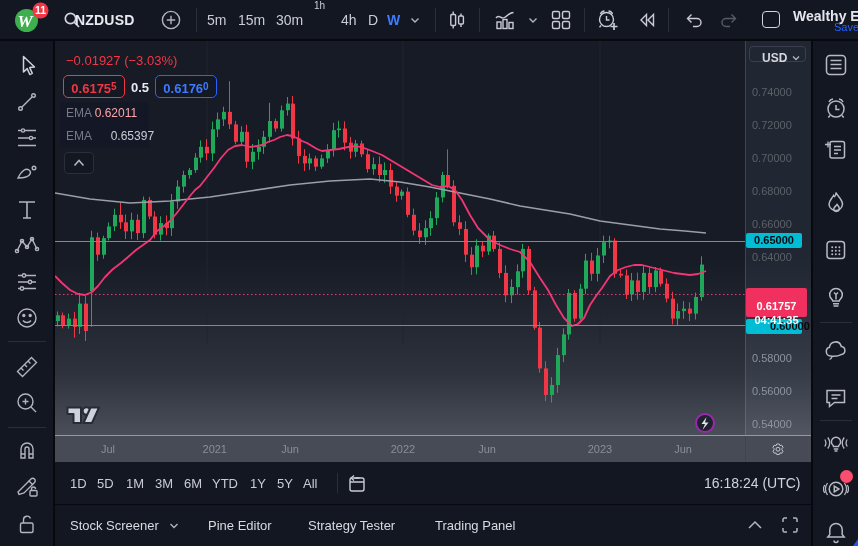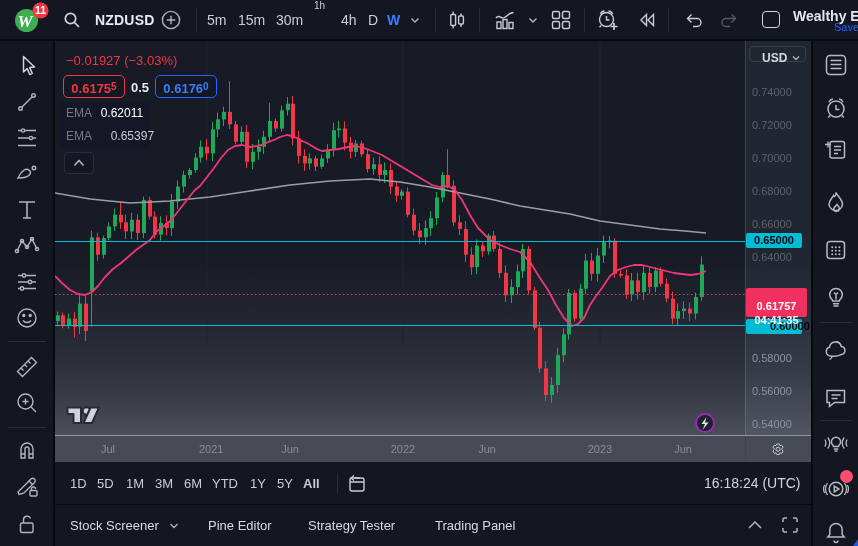--- a/index.html
+++ b/index.html
@@ -257,21 +257,21 @@
 <line x1="55" y1="325.5" x2="745" y2="325.5" stroke="#00bcd4" stroke-width="1.2"></line>
 <line x1="55" y1="294.5" x2="745" y2="294.5" stroke="#f23674" stroke-width="1" stroke-dasharray="1.5,2.5"></line>
 <circle cx="705" cy="423" r="9" fill="#1e222d" stroke="#9c27b0" stroke-width="2"></circle>
 <path d="M706.5 417 l-5 7 h3.5 l-2.5 6 l6 -7.5 h-3.5 z" fill="#dfe3ec"></path>
 </svg>
 <div class="abs" style="left:66px;top:53px;font-size:13px;color:#f23645;">−0.01927 (−3.03%)</div>
 <div class="abs" style="left:63px;top:75px;width:62px;height:23px;border:1px solid #f23645;border-radius:5px;background:rgba(19,23,34,.85);color:#f23645;font-size:13px;font-weight:bold;text-align:center;line-height:21px;">0.6175<span style="font-size:10px;vertical-align:3px;">5</span></div>
 <div class="abs" style="left:131px;top:80px;color:#e8eaf0;font-size:13px;font-weight:bold;">0.5</div>
 <div class="abs" style="left:155px;top:75px;width:62px;height:23px;border:1px solid #2962ff;border-radius:5px;background:rgba(19,23,34,.85);color:#3e7bff;font-size:13px;font-weight:bold;text-align:center;line-height:21px;">0.6176<span style="font-size:10px;vertical-align:3px;">0</span></div>
 <div class="abs" style="left:60px;top:102px;width:89px;height:46px;background:#141826;"></div>
-<div class="abs" style="left:66px;top:106px;font-size:12px;color:#787b86;">EMA <span style="color:#ffffff;margin-left:6px;">0.62011</span></div>
+<div class="abs" style="left:66px;top:106px;font-size:12px;color:#787b86;">EMA <span style="color:#fca5a5;">0.62011</span></div>
 <div class="abs" style="left:66px;top:129px;font-size:12px;color:#787b86;">EMA <span style="color:#c9ccd5;margin-left:16px;">0.65397</span></div>
 <div class="abs" style="left:64px;top:152px;width:30px;height:22px;background:#131722;border:1px solid #2a2e39;border-radius:4px;">
     <svg width="28" height="20" viewBox="0 0 28 20">
       <path d="M9.5 12.5 l4.5 -5 l4.5 5" fill="none" stroke="#b2b5be" stroke-width="1.6"></path>
     </svg>
   </div>
 <div class="abs" style="left:752px;top:86px;width:52px;font-size:11px;color:#5d6167;">0.74000</div>
 <div class="abs" style="left:752px;top:119px;width:52px;font-size:11px;color:#5d6167;">0.72000</div>
 <div class="abs" style="left:752px;top:152px;width:52px;font-size:11px;color:#5d6167;">0.70000</div>
 <div class="abs" style="left:752px;top:185px;width:52px;font-size:11px;color:#5d6167;">0.68000</div>
@@ -284,37 +284,37 @@
       <path d="M2 2.5 l3 3 l3 -3" stroke="#b2b5be" stroke-width="1.3" fill="none"></path>
     </svg></div>
 <div class="abs" style="left:746px;top:233px;width:56px;height:15px;background:#00bcd4;border-radius:2px;color:#06080e;font-size:11px;font-weight:bold;text-align:center;line-height:15px;">0.65000</div>
 <div class="abs" style="left:746px;top:319px;width:56px;height:15px;background:#00bcd4;border-radius:2px;color:#06080e;font-size:11px;font-weight:bold;text-align:center;line-height:15px;padding-left:24px;">0.60000</div>
 <div class="abs" style="left:746px;top:288px;width:61px;height:29px;background:#f0315f;border-radius:2px;color:#fff;font-size:11px;font-weight:bold;text-align:center;line-height:14px;padding-top:11px;">0.61757<br>04:41:35</div>
 <svg class="abs" style="left:769px;top:441px" width="18" height="18" viewBox="0 0 24 24" fill="none" stroke="#c3c7d2" stroke-width="1.3">
 <path d="M10.3 4 h3.4 l1 2.2 2.3 -0.6 1.7 2.9 -1.6 1.9 0 1.2 1.6 1.9 -1.7 2.9 -2.3 -0.6 -1 2.2 h-3.4 l-1 -2.2 -2.3 0.6 -1.7 -2.9 1.6 -1.9 0 -1.2 -1.6 -1.9 1.7 -2.9 2.3 0.6 z"></path>
 <circle cx="12" cy="11" r="2.6"></circle>
   </svg>
 <div class="abs" style="left:88px;top:443px;width:40px;text-align:center;font-size:11px;color:#8a8e99;">Jul</div>
-<div class="abs" style="left:199px;top:443px;width:40px;text-align:left;font-size:11px;color:#8a8e99;">2021</div>
+<div class="abs" style="left:187px;top:443px;width:40px;text-align:right;font-size:11px;color:#8a8e99;">2021</div>
 <div class="abs" style="left:270px;top:443px;width:40px;text-align:center;font-size:11px;color:#8a8e99;">Jun</div>
 <div class="abs" style="left:383px;top:443px;width:40px;text-align:center;font-size:11px;color:#8a8e99;">2022</div>
 <div class="abs" style="left:467px;top:443px;width:40px;text-align:center;font-size:11px;color:#8a8e99;">Jun</div>
 <div class="abs" style="left:580px;top:443px;width:40px;text-align:center;font-size:11px;color:#8a8e99;">2023</div>
 <div class="abs" style="left:663px;top:443px;width:40px;text-align:center;font-size:11px;color:#8a8e99;">Jun</div>
 <svg class="abs" style="left:14px;top:1px" width="36" height="33" viewBox="0 0 36 33">
 <circle cx="12.5" cy="19.5" r="11.5" fill="#3daf4e"></circle>
 <text x="3.5" y="26" font-size="17" font-style="italic" font-weight="bold" fill="#fff" font-family="Liberation Serif,serif">W</text>
 <circle cx="26.5" cy="9.5" r="8" fill="#f23645"></circle>
 <text x="26.5" y="13.2" font-size="10.5" font-weight="bold" fill="#fff" text-anchor="middle">11</text>
   </svg>
 <svg class="abs" style="left:63px;top:11px" width="18" height="18" viewBox="0 0 18 18" fill="none" stroke="#d1d4dc" stroke-width="1.7">
     <circle cx="7.5" cy="7.5" r="5.2"></circle>
     <path d="M11.5 11.5 L16 16"></path>
   </svg>
-<div class="abs" style="left:95px;top:12px;font-size:14px;font-weight:bold;color:#e8eaf0;letter-spacing:0.2px;text-align:center;">NZDUSD</div>
+<div class="abs" style="left:75px;top:12px;font-size:14px;font-weight:bold;color:#e8eaf0;letter-spacing:0.2px;text-align:center;">NZDUSD</div>
 <svg class="abs" style="left:161px;top:10px" width="20" height="20" viewBox="0 0 20 20" fill="none" stroke="#b2b5be" stroke-width="1.4">
     <circle cx="10" cy="10" r="8.6"></circle>
     <path d="M10 5.8 v8.4 M5.8 10 h8.4"></path>
   </svg>
 <div class="abs" style="left:196px;top:8px;width:1px;height:24px;background:#2a2e39;"></div>
 <div class="abs" style="left:207px;top:12px;font-size:14px;color:#c9ccd4;font-weight:normal;">5m</div>
 <div class="abs" style="left:238px;top:12px;font-size:14px;color:#c9ccd4;font-weight:normal;">15m</div>
 <div class="abs" style="left:276px;top:12px;font-size:14px;color:#c9ccd4;font-weight:normal;">30m</div>
 <div class="abs" style="left:314px;top:0;font-size:10px;color:#c9ccd4;font-weight:normal;">1h</div>
 <div class="abs" style="left:341px;top:12px;font-size:14px;color:#c9ccd4;font-weight:normal;">4h</div>
@@ -497,21 +497,21 @@
 <div class="abs" style="left:55px;top:463px;width:756px;height:41px;background:#131722;"></div>
 <div class="abs" style="left:55px;top:504px;width:756px;height:1px;background:#07090e;"></div>
 <div class="abs" style="left:70px;top:476px;font-size:13px;color:#c9ccd4;">1D</div>
 <div class="abs" style="left:97px;top:476px;font-size:13px;color:#c9ccd4;">5D</div>
 <div class="abs" style="left:126px;top:476px;font-size:13px;color:#c9ccd4;">1M</div>
 <div class="abs" style="left:155px;top:476px;font-size:13px;color:#c9ccd4;">3M</div>
 <div class="abs" style="left:184px;top:476px;font-size:13px;color:#c9ccd4;">6M</div>
 <div class="abs" style="left:212px;top:476px;font-size:13px;color:#c9ccd4;">YTD</div>
 <div class="abs" style="left:250px;top:476px;font-size:13px;color:#c9ccd4;">1Y</div>
 <div class="abs" style="left:277px;top:476px;font-size:13px;color:#c9ccd4;">5Y</div>
-<div class="abs" style="left:303px;top:476px;font-size:13px;color:#c9ccd4;font-weight:bold;">All</div>
+<div class="abs" style="left:303px;top:476px;font-size:13px;color:#c9ccd4;">All</div>
 <div class="abs" style="left:337px;top:473px;width:1px;height:20px;background:#2a2e39;"></div>
 <svg class="abs" style="left:347px;top:474px" width="20" height="20" viewBox="0 0 20 20" fill="none" stroke="#c9ccd4" stroke-width="1.4">
     <rect x="3" y="4" width="14" height="13" rx="2"></rect>
     <path d="M3 8 h14 M7 1.5 l-3 2.5 3 2.5 M7.5 4 h5" stroke-width="1.3"></path>
   </svg>
 <div class="abs" style="left:704px;top:475px;font-size:14px;color:#d1d4dc;">16:18:24 (UTC)</div>
 <div class="abs" style="left:70px;top:518px;font-size:13px;color:#d8dae0;">Stock Screener</div>
 <div class="abs" style="left:208px;top:518px;font-size:13px;color:#d8dae0;">Pine Editor</div>
 <div class="abs" style="left:308px;top:518px;font-size:13px;color:#d8dae0;">Strategy Tester</div>
 <div class="abs" style="left:435px;top:518px;font-size:13px;color:#d8dae0;">Trading Panel</div>

